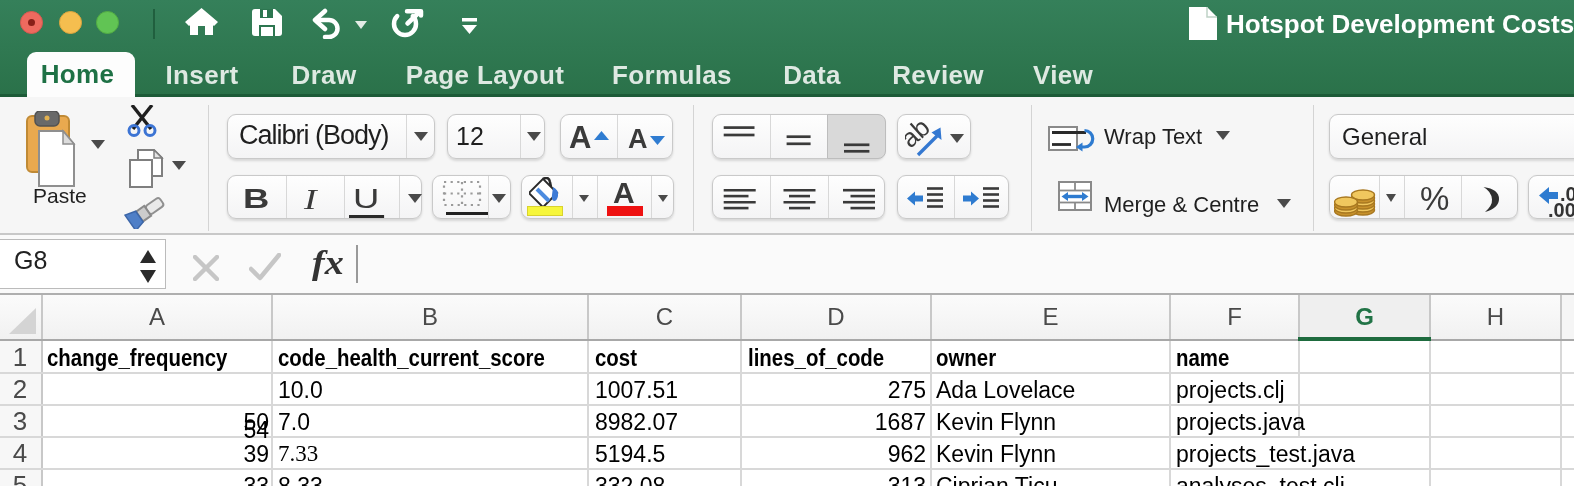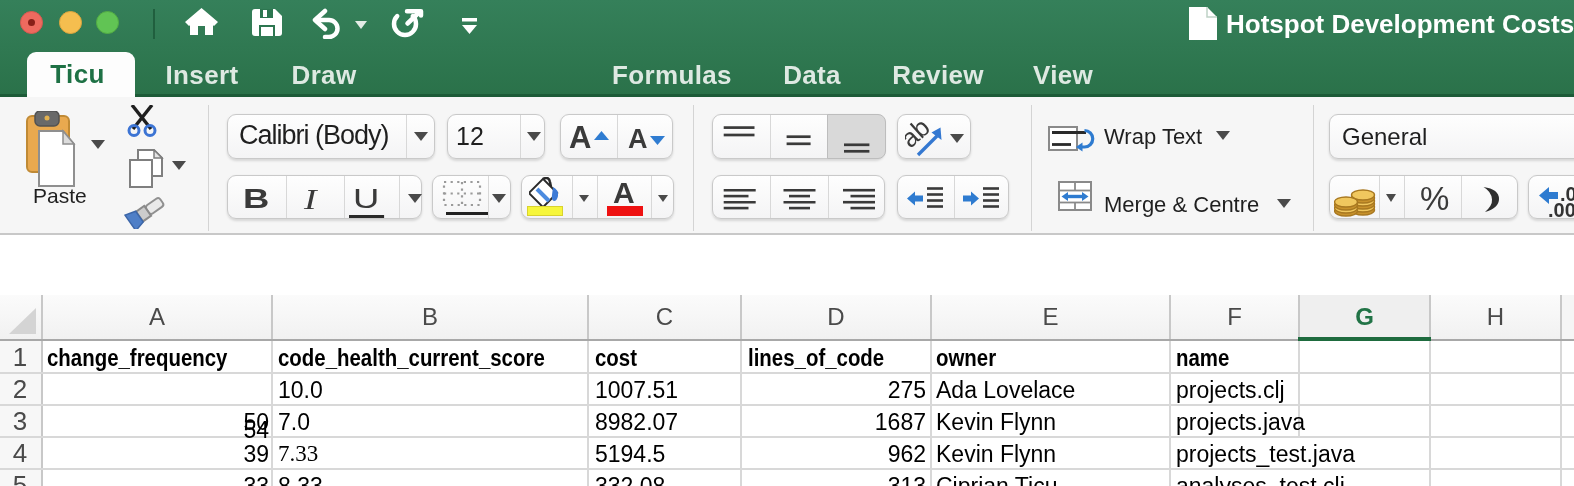--- a/index.html
+++ b/index.html
@@ -105,23 +105,24 @@
     <rect x="0" y="1" width="15" height="3.5" fill="#fff"></rect>
     <polygon points="0,8 15,8 7.5,17" fill="#fff"></polygon>
   </svg>
 
   <svg id="title-doc" class="abs" width="28" height="33">
     <path d="M 0 0 L 18 0 L 28 10 L 28 33 L 0 33 Z" fill="#fff"></path>
     <path d="M 18 0 L 18 10 L 28 10" fill="none" stroke="#BFD2C6" stroke-width="1.5"></path>
   </svg>
   <div id="title-text" class="abs">Hotspot Development Costs</div>
 
-  <div id="tab-home" class="abs tab">Ticu</div>
+  <div id="tab-home" class="abs tab">Home</div>
   <div class="abs tab" style="left:166px; width:72px;">Insert</div>
   <div class="abs tab" style="left:293px; width:62px;">Draw</div>
+  <div class="abs tab" style="left:408px; width:154px;">Page Layout</div>
   <div class="abs tab" style="left:616px; width:112px;">Formulas</div>
   <div class="abs tab" style="left:784px; width:56px;">Data</div>
   <div class="abs tab" style="left:893px; width:90px;">Review</div>
   <div class="abs tab" style="left:1033px; width:60px;">View</div>
 
   <div id="ribbon" class="abs">
 
     <svg class="abs" style="left:26px; top:14px;" width="50" height="76">
       <rect x="1" y="5" width="42" height="56" rx="5" fill="#E9A94F" stroke="#C08A35" stroke-width="2"></rect>
       <rect x="9" y="0" width="24" height="15" rx="5" fill="#696969" stroke="#525252" stroke-width="1.5"></rect>
@@ -327,20 +328,37 @@
     </div>
     <div class="btn btnrow2" style="left:1528px; width:70px;">
       <svg class="abs" style="left:10px; top:11px;" width="20" height="17">
         <polygon points="0,8.5 10,0 10,5 19,5 19,12 10,12 10,17" fill="#2E7BD0"></polygon>
       </svg>
       <div class="rlabel" style="left:31px; top:7px; font-size:20px; font-weight:bold; color:#333;">.0</div>
       <div class="rlabel" style="left:19px; top:23px; font-size:20px; font-weight:bold; color:#333;">.00</div>
     </div>
   </div>
 
+  <div id="fbar" class="abs">
+    <div id="namebox"></div>
+    <div id="nametext">G8</div>
+    <svg class="abs" style="left:140px; top:15px;" width="20" height="38">
+      <polygon points="8,0 16,13 0,13" fill="#2A2A2A"></polygon>
+      <polygon points="0,20 16,20 8,33" fill="#2A2A2A"></polygon>
+    </svg>
+    <svg class="abs" style="left:193px; top:20px;" width="26" height="26">
+      <line x1="2" y1="2" x2="24" y2="24" stroke="#C6C6C6" stroke-width="4.5" stroke-linecap="round"></line>
+      <line x1="24" y1="2" x2="2" y2="24" stroke="#C6C6C6" stroke-width="4.5" stroke-linecap="round"></line>
+    </svg>
+    <svg class="abs" style="left:249px; top:18px;" width="32" height="28">
+      <path d="M 2 16 L 11 25 L 30 2" fill="none" stroke="#C6C6C6" stroke-width="4.5" stroke-linecap="round" stroke-linejoin="round"></path>
+    </svg>
+    <div id="fx">fx</div>
+    <div id="cursorline"></div>
+  </div>
 
   <div id="grid" class="abs">
     <div id="colhdr"></div>
 
     <svg class="abs" style="left:0;top:0;" width="41" height="44">
         <polygon points="36,13 36,39 9,39" fill="#D4D4D4"></polygon>
       </svg>
 
     <div class="chcell" style="left:43px; width:228px;">A</div>
     <div class="chcell" style="left:273px; width:314px;">B</div>

